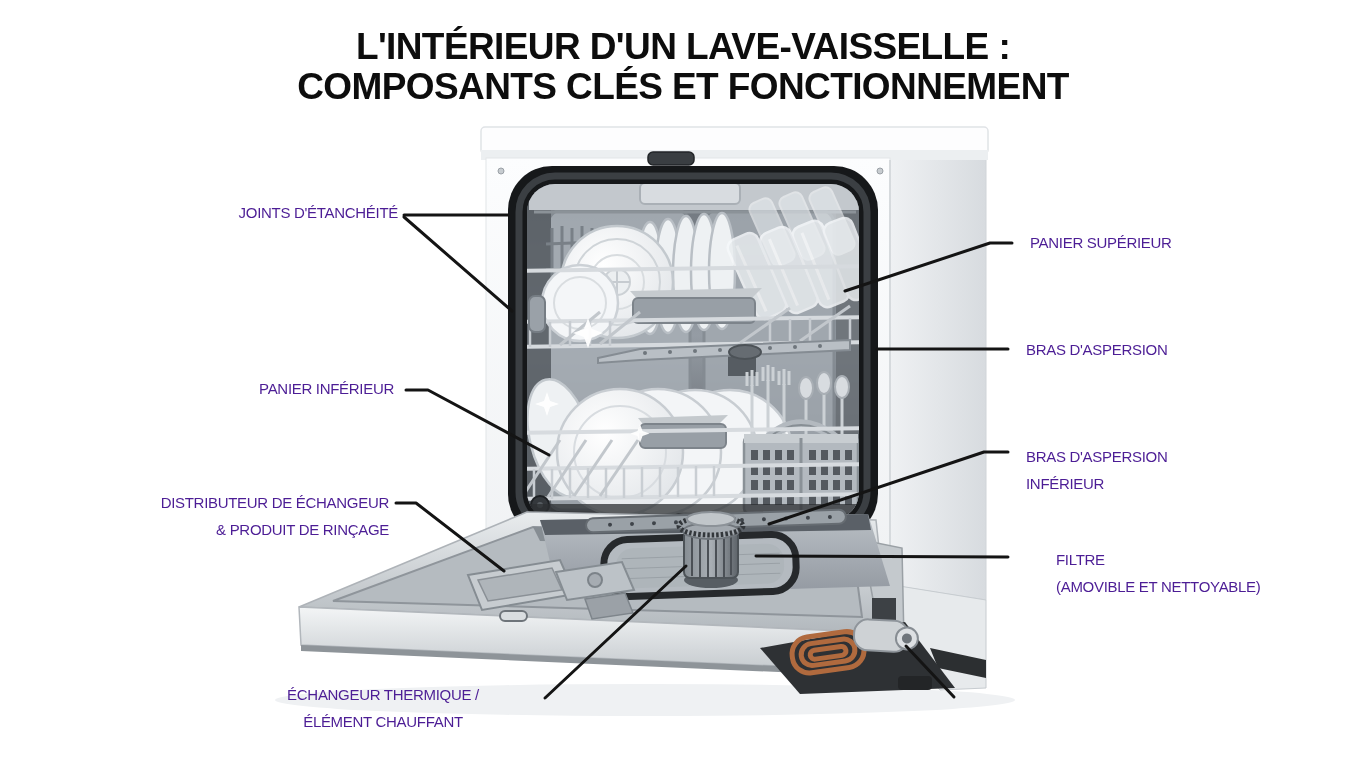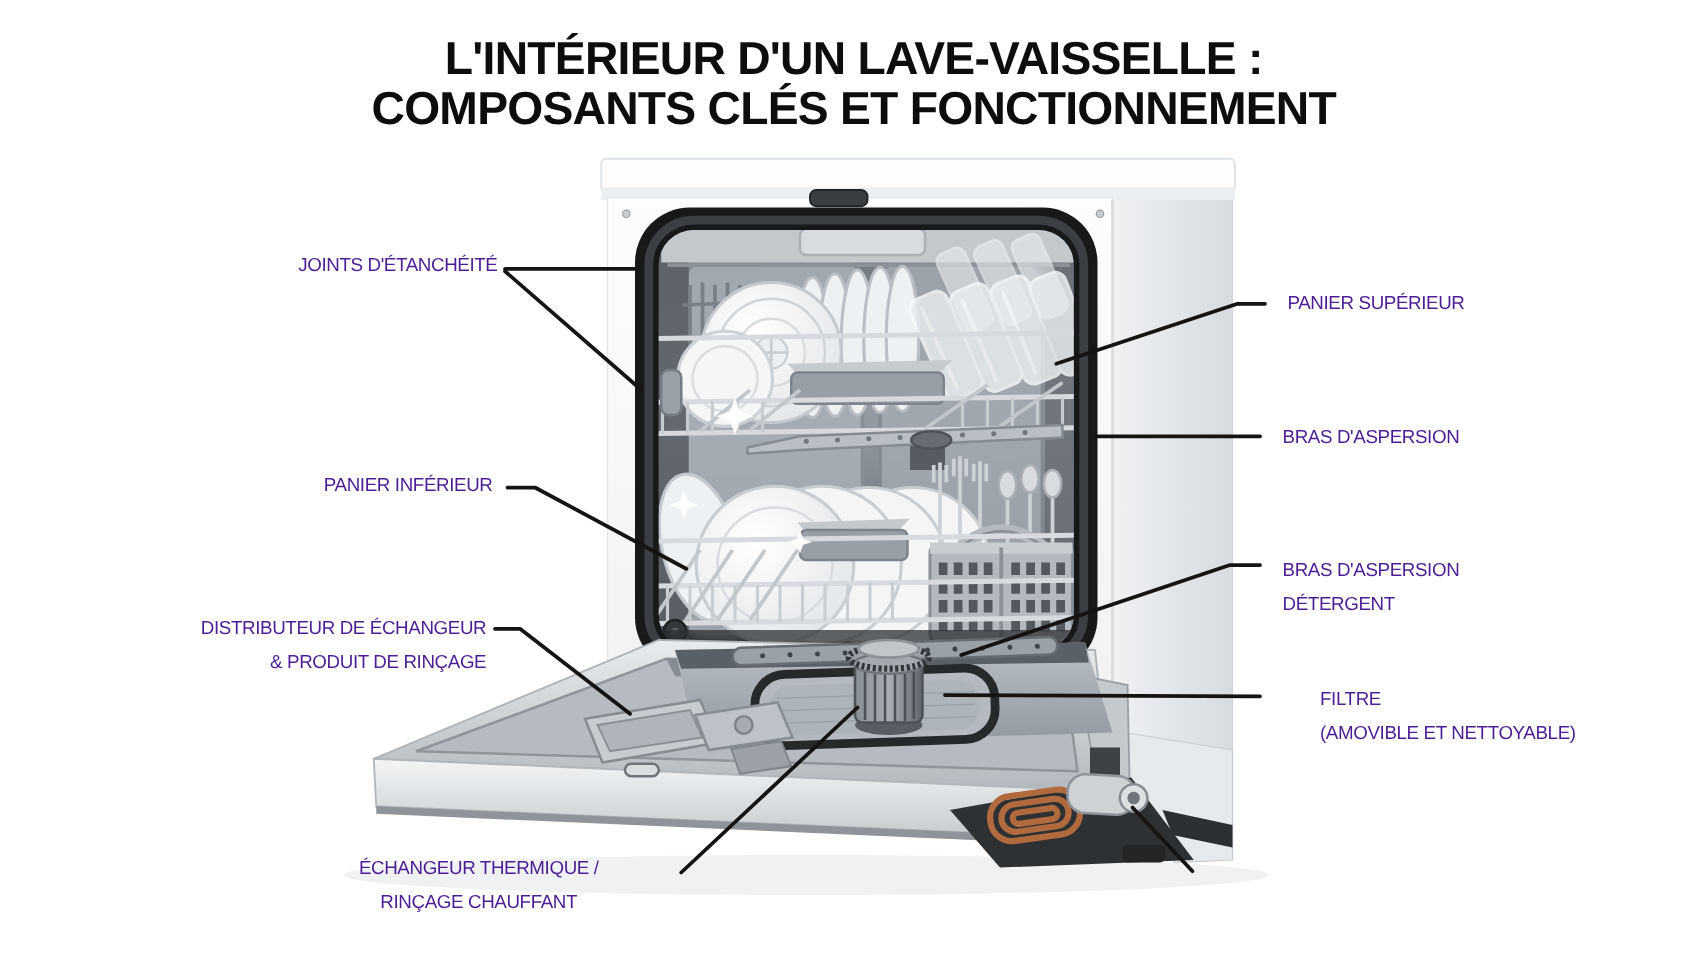--- a/index.html
+++ b/index.html
@@ -427,34 +427,34 @@
     <div>PANIER INFÉRIEUR</div>
   </div>
 
   <div class="lbl r" style="right:977px;top:489px;">
     <div>DISTRIBUTEUR DE ÉCHANGEUR</div>
     <div>&amp; PRODUIT DE RINÇAGE</div>
   </div>
 
   <div class="lbl c" style="left:225px;top:681px;width:316px;">
     <div>ÉCHANGEUR THERMIQUE /</div>
-    <div>RINÇAGE CHAUFFANT</div>
+    <div>ÉLÉMENT CHAUFFANT</div>
   </div>
 
   <div class="lbl" style="left:1014px;top:229px;margin-left:16px;">
     <div>PANIER SUPÉRIEUR</div>
   </div>
 
   <div class="lbl" style="left:1026px;top:336px;">
     <div>BRAS D'ASPERSION</div>
   </div>
 
   <div class="lbl" style="left:1026px;top:443px;">
     <div>BRAS D'ASPERSION</div>
-    <div>DÉTERGENT</div>
+    <div>INFÉRIEUR</div>
   </div>
 
   <div class="lbl" style="left:1056px;top:546px;">
     <div>FILTRE</div>
     <div>(AMOVIBLE ET NETTOYABLE)</div>
   </div>
 
 
 </div>
 

